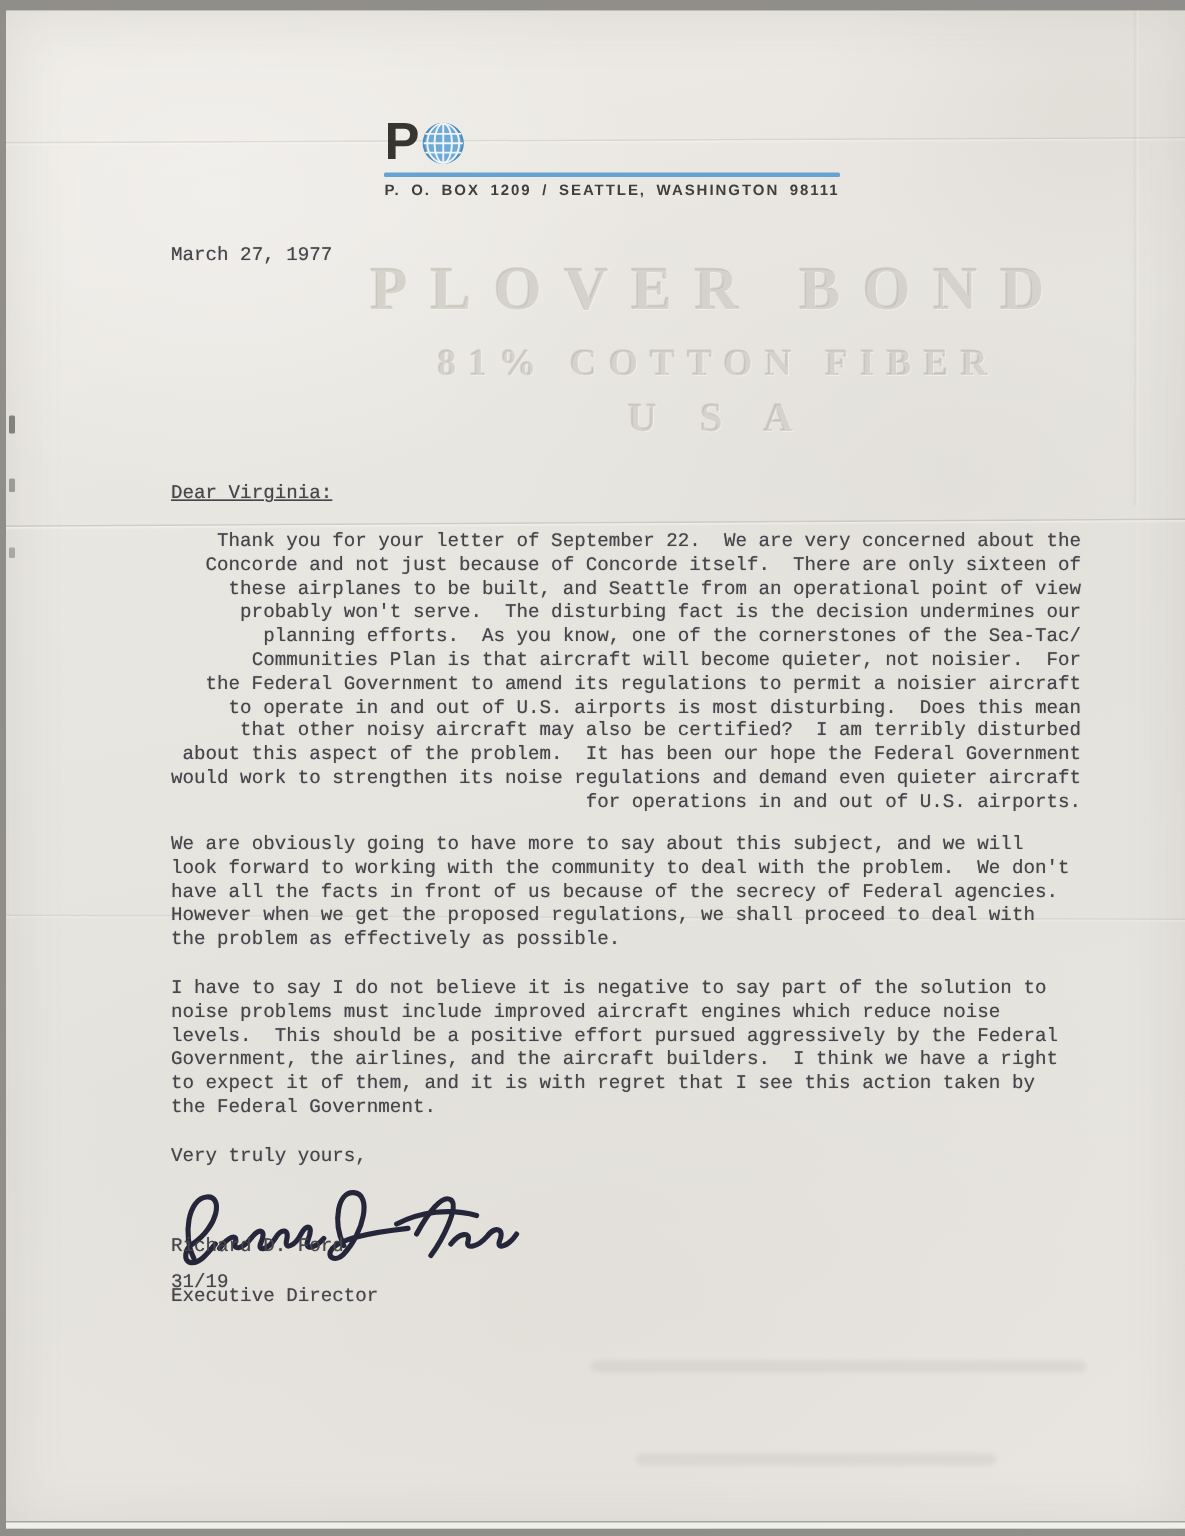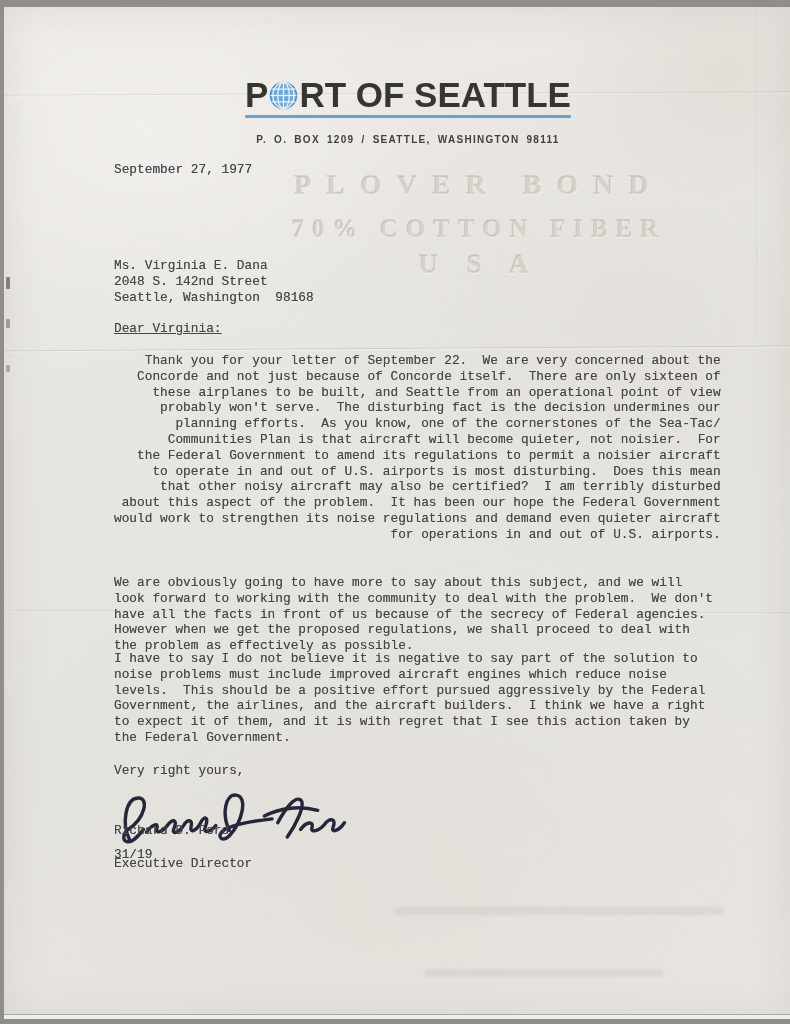--- a/index.html
+++ b/index.html
@@ -59,51 +59,51 @@
   .lh-inner { display: inline-flex; flex-direction: column; margin-left: 22px; }
   .logo-row {
     display: inline-flex; align-items: center;
     font-family: "Liberation Sans", sans-serif;
     font-size: 35px; font-weight: 600; letter-spacing: 0px;
     color: #36352f; line-height: 1; white-space: pre;
   }
   .globe-wrap { display: inline-flex; margin: 0 1px; transform: translateY(1px); }
   .lh-rule { height: 3px; background: #66a3d2; margin-top: 3px; border-radius: 1px; }
   .lh-address {
-    margin-top: 16px; text-align: center;
+    margin-top: 4px; text-align: center;
     font-size: 10px; font-weight: 700; letter-spacing: 1.3px; word-spacing: 3px;
     color: #403f3b;
   }
 
   
   .watermark {
     position: absolute; left: 240px; top: 163px; width: 470px;
     text-align: center; pointer-events: none;
     font-family: "Liberation Serif", serif; font-weight: 700;
     color: rgba(180,176,167,0.40);
     text-shadow: 0.6px 0.9px 0 rgba(240,238,232,0.85), -0.6px -0.6px 0 rgba(152,148,140,0.28);
   }
-  .wm-1 { font-size: 28px; letter-spacing: 15px; line-height: 1.1; }
+  .wm-1 { font-size: 41px; letter-spacing: 15px; line-height: 1.1; }
   .wm-2 { font-size: 25px; letter-spacing: 8px;  margin-top: 14px; }
   .wm-3 { font-size: 27px; letter-spacing: 11px; margin-top: 6px; }
 
   
   .tw {
     position: absolute; left: 110px;
     font-family: "Liberation Mono", "DejaVu Sans Mono", monospace;
     font-size: 12.8px; line-height: 15.8px;
     color: #46454b;
     white-space: pre-wrap;
     text-shadow: 0 0 0.6px rgba(58,57,62,0.55);
   }
   .b-date      { top: 155px; }
   .b-recipient { top: 251px; }
   .b-salute    { top: 314px; text-decoration: underline; }
   .b-para1     { top: 346px; text-align: right; }
-  .b-para2     { top: 568px; }
+  .b-para2     { top: 548px; }
   .b-para3     { top: 644px; }
   .b-closing   { top: 756px; }
   .b-name      { top: 816px; }
   .b-title     { top: 849px; text-align: center; }
   .b-ref       { top: 840px; }
 
   .signature {
     position: absolute; left: 110px; top: 780px; width: 238px; height: 60px;
   }
 </style>
@@ -119,51 +119,47 @@
     <div class="crease-v"></div>
     <div class="edge-mark em-1"></div>
     <div class="edge-mark em-2"></div>
     <div class="edge-mark em-3"></div>
     <div class="ghost-line g1"></div>
     <div class="ghost-line g2"></div>
     <div class="ghost-line g3"></div>
 
     <div class="watermark">
       <div class="wm-1">PLOVER BOND</div>
-      <div class="wm-2">70% COTTON FIBER</div>
+      <div class="wm-2">81% COTTON FIBER</div>
       <div class="wm-3">U S A</div>
     </div>
 
     <div class="letterhead">
       <div class="lh-inner">
         <div class="logo-row">
           <span>P</span>
           <span class="globe-wrap">
             <svg width="29" height="29" viewBox="0 0 30 30">
               <circle cx="15" cy="15" r="13.5" fill="#6fa9d6" stroke="#4c8cbe" stroke-width="1.4"></circle>
               <g stroke="#eef4f9" stroke-width="1.3" fill="none">
                 <line x1="1.5" y1="15" x2="28.5" y2="15"></line>
                 <path d="M2.6,8.5 H27.4 M2.6,21.5 H27.4"></path>
                 <line x1="15" y1="1.5" x2="15" y2="28.5"></line>
                 <ellipse cx="15" cy="15" rx="6" ry="13.5"></ellipse>
                 <ellipse cx="15" cy="15" rx="11" ry="13.5"></ellipse>
               </g>
             </svg>
           </span>
-          <span>RT OF SEATTLE</span>
         </div>
         <div class="lh-rule"></div>
         <div class="lh-address">P. O. BOX 1209 / SEATTLE, WASHINGTON 98111</div>
       </div>
     </div>
 
-    <div class="tw b-date">September 27, 1977</div>
-    <div class="tw b-recipient">Ms. Virginia E. Dana
-2048 S. 142nd Street
-Seattle, Washington  98168</div>
+    <div class="tw b-date">March 27, 1977</div>
     <div class="tw b-salute">Dear Virginia:</div>
     <div class="tw b-para1">Thank you for your letter of September 22.  We are very concerned about the
 Concorde and not just because of Concorde itself.  There are only sixteen of
 these airplanes to be built, and Seattle from an operational point of view
 probably won't serve.  The disturbing fact is the decision undermines our
 planning efforts.  As you know, one of the cornerstones of the Sea-Tac/
 Communities Plan is that aircraft will become quieter, not noisier.  For
 the Federal Government to amend its regulations to permit a noisier aircraft
 to operate in and out of U.S. airports is most disturbing.  Does this mean
 that other noisy aircraft may also be certified?  I am terribly disturbed
@@ -174,21 +170,21 @@
 look forward to working with the community to deal with the problem.  We don't
 have all the facts in front of us because of the secrecy of Federal agencies.
 However when we get the proposed regulations, we shall proceed to deal with
 the problem as effectively as possible.</div>
     <div class="tw b-para3">I have to say I do not believe it is negative to say part of the solution to
 noise problems must include improved aircraft engines which reduce noise
 levels.  This should be a positive effort pursued aggressively by the Federal
 Government, the airlines, and the aircraft builders.  I think we have a right
 to expect it of them, and it is with regret that I see this action taken by
 the Federal Government.</div>
-    <div class="tw b-closing">Very right yours,</div>
+    <div class="tw b-closing">Very truly yours,</div>
 
     <div class="signature" aria-label="Richard D Ford signature">
       <svg width="238" height="60" viewBox="0 0 250 62">
         <g stroke="#26263a" stroke-width="3.6" fill="none" stroke-linecap="round" stroke-linejoin="round">
           <path d="M16,54 C8,38 12,12 25,11 C37,10 33,32 15,44 C10,47 8,56 14,57 C20,58 26,50 31,44"></path>
           <path d="M34,47 C40,39 47,36 45,43 C43,49 51,47 56,40 C62,32 67,34 63,43 C60,50 68,48 73,40 C77,33 83,33 81,41 C79,49 87,45 91,37 C95,29 100,31 96,41 C93,49 101,47 107,40"></path>
           <path d="M121,45 C113,28 117,7 128,8 C141,9 135,36 121,51 C115,57 108,53 113,47 C120,39 148,35 166,33"></path>
           <path d="M172,37 C180,22 190,9 196,13 C202,18 190,41 182,52"></path>
           <path d="M158,30 C175,21 196,19 214,24"></path>
           <path d="M196,44 C202,36 210,35 208,42 C206,48 215,46 221,39 C227,31 234,33 230,42 C228,48 236,46 242,37"></path>

